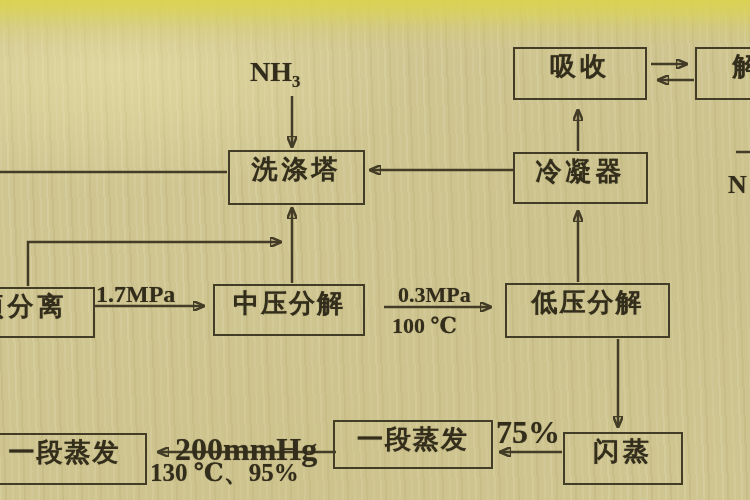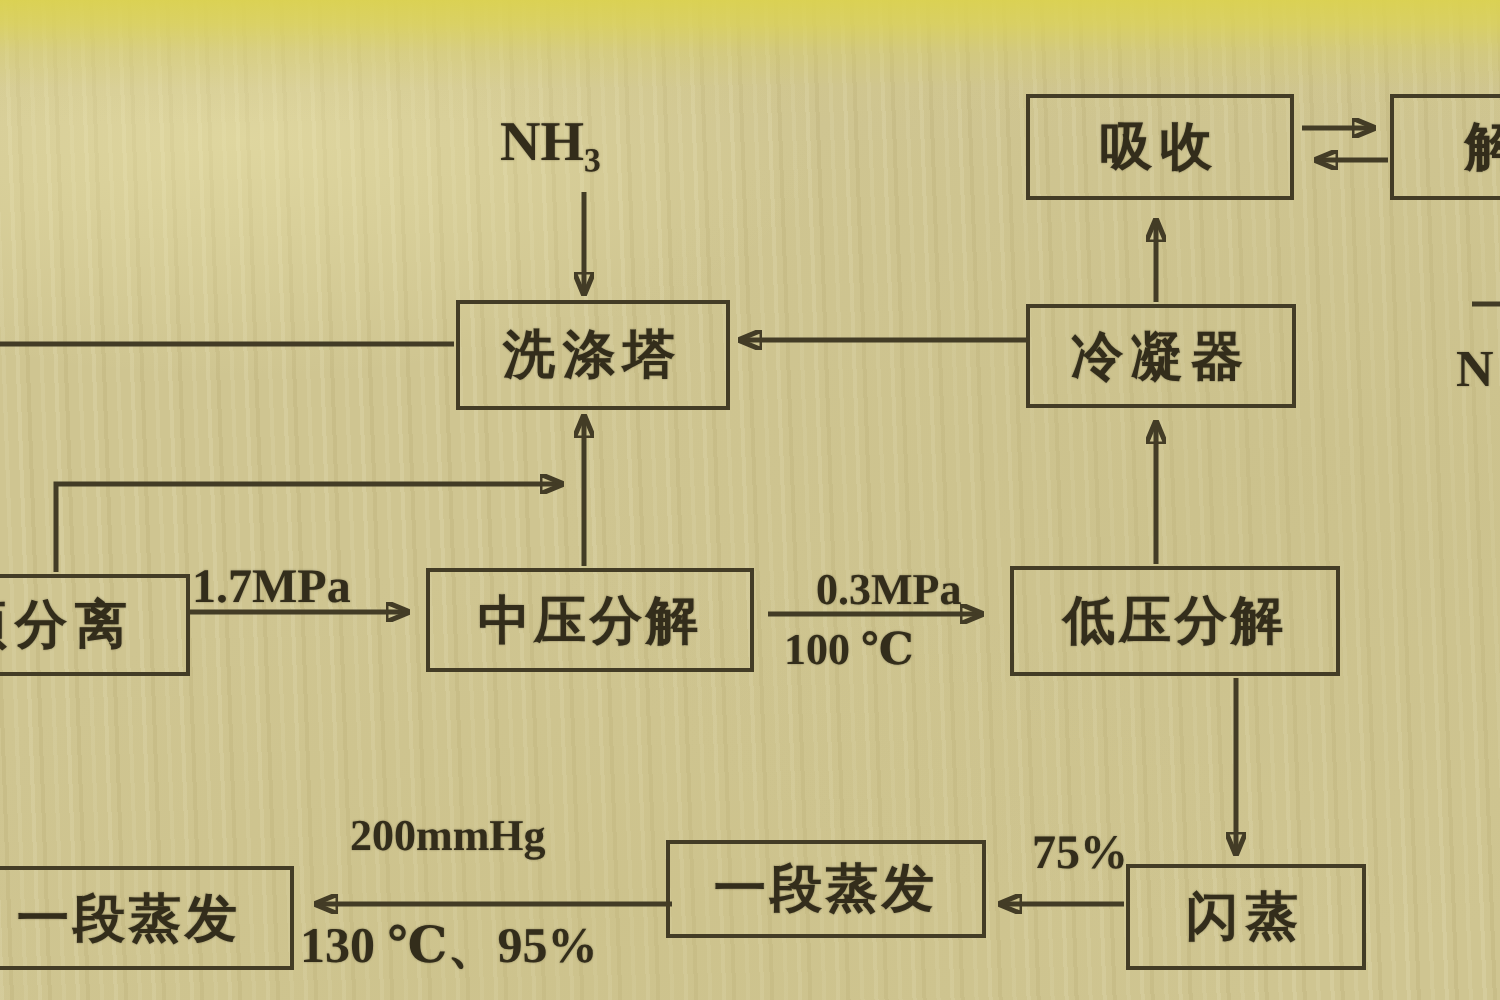--- a/index.html
+++ b/index.html
@@ -22,21 +22,21 @@
         rgba(0,0,0,0) 7px, rgba(0,0,0,0) 12px,
         rgba(255,252,228,0.09) 12px, rgba(255,252,228,0.09) 14px,
         rgba(0,0,0,0) 14px, rgba(0,0,0,0) 19px);
   }
   .edges{position:absolute;left:0;top:0;width:750px;height:500px;}
   .edges path{stroke:#433c26;stroke-width:2.5;fill:none;}
   .node{
     position:absolute;
     border:2.5px solid #433c26;
     box-sizing:border-box;
-    display:flex;align-items:center;justify-content:center;
+    display:flex;align-items:flex-start;justify-content:center;
     color:#332d1b;
     font-weight:bold;
     font-size:26px;
     letter-spacing:4px;
     text-shadow:0 0 1px rgba(62,56,35,0.55);
     white-space:nowrap;
   }
   .elabel{
     position:absolute;
     color:#332d1b;
@@ -86,21 +86,21 @@
   </div>
 
   <div class="node" style="left:228px;top:150px;width:137px;height:55px;">
     <span>洗涤塔</span>
   </div>
 
   <div class="node" style="left:-50px;top:287px;width:145px;height:51px;">
     <span>预分离</span>
   </div>
 
-  <div class="node" style="left:213px;top:284px;width:164px;height:52px;letter-spacing:2px;">
+  <div class="node" style="left:213px;top:284px;width:152px;height:52px;letter-spacing:2px;">
     <span>中压分解</span>
   </div>
 
   <div class="node" style="left:563px;top:432px;width:120px;height:53px;">
     <span>闪蒸</span>
   </div>
 
   <div class="node" style="left:505px;top:283px;width:165px;height:55px;letter-spacing:2px;">
     <span>低压分解</span>
   </div>
@@ -110,25 +110,25 @@
   </div>
 
   <div class="node" style="left:-18px;top:433px;width:165px;height:52px;letter-spacing:2px;">
     <span>一段蒸发</span>
   </div>
 
   <div class="elabel" style="left:250px;top:56px;width:90px;font-size:28px;">NH₃</div>
 
   <div class="elabel" style="left:96px;top:281px;width:100px;font-size:24px;">1.7MPa</div>
 
-  <div class="elabel" style="left:408px;top:282px;width:104px;font-size:22px;">0.3MPa</div>
+  <div class="elabel" style="left:398px;top:282px;width:104px;font-size:22px;">0.3MPa</div>
 
   <div class="elabel" style="left:392px;top:312px;width:96px;font-size:22px;">100 ℃</div>
 
-  <div class="elabel" style="left:516px;top:414px;width:64px;font-size:24px;">75%</div>
+  <div class="elabel" style="left:496px;top:414px;width:64px;font-size:32px;">75%</div>
 
-  <div class="elabel" style="left:175px;top:405px;width:140px;font-size:22px;">200mmHg</div>
+  <div class="elabel" style="left:175px;top:431px;width:140px;font-size:32px;">200mmHg</div>
 
   <div class="elabel" style="left:150px;top:456px;width:190px;font-size:25px;">130 ℃、95%</div>
 
   <div class="elabel" style="left:728px;top:170px;width:30px;font-size:26px;">N</div>
 
 </div>
 
 </body></html>

